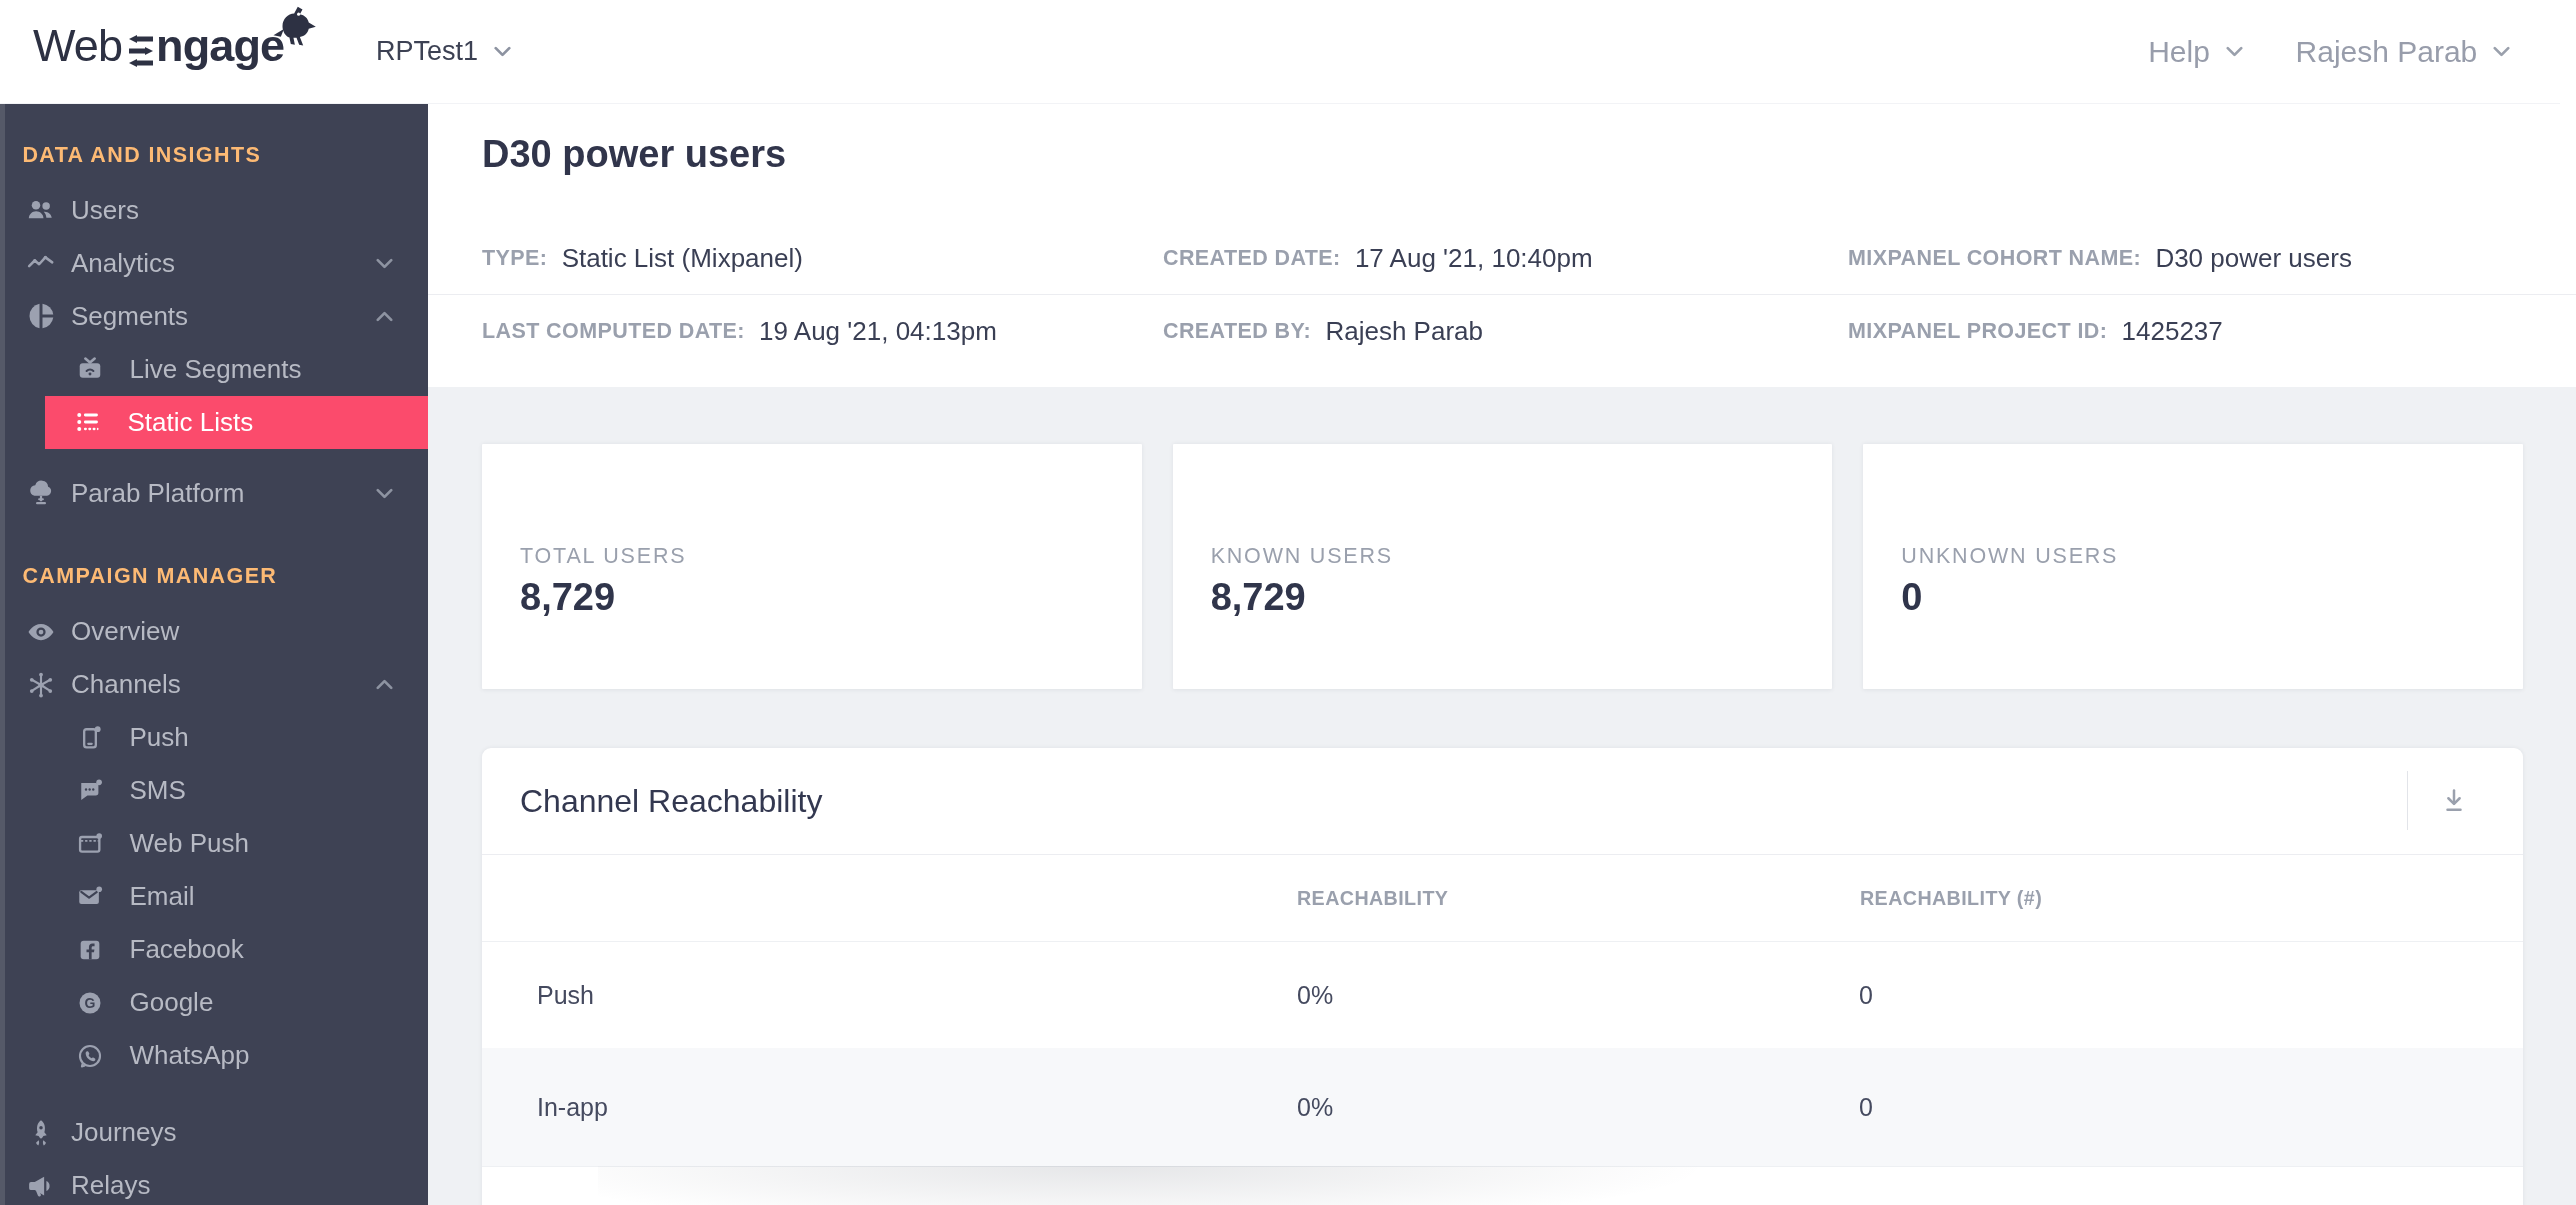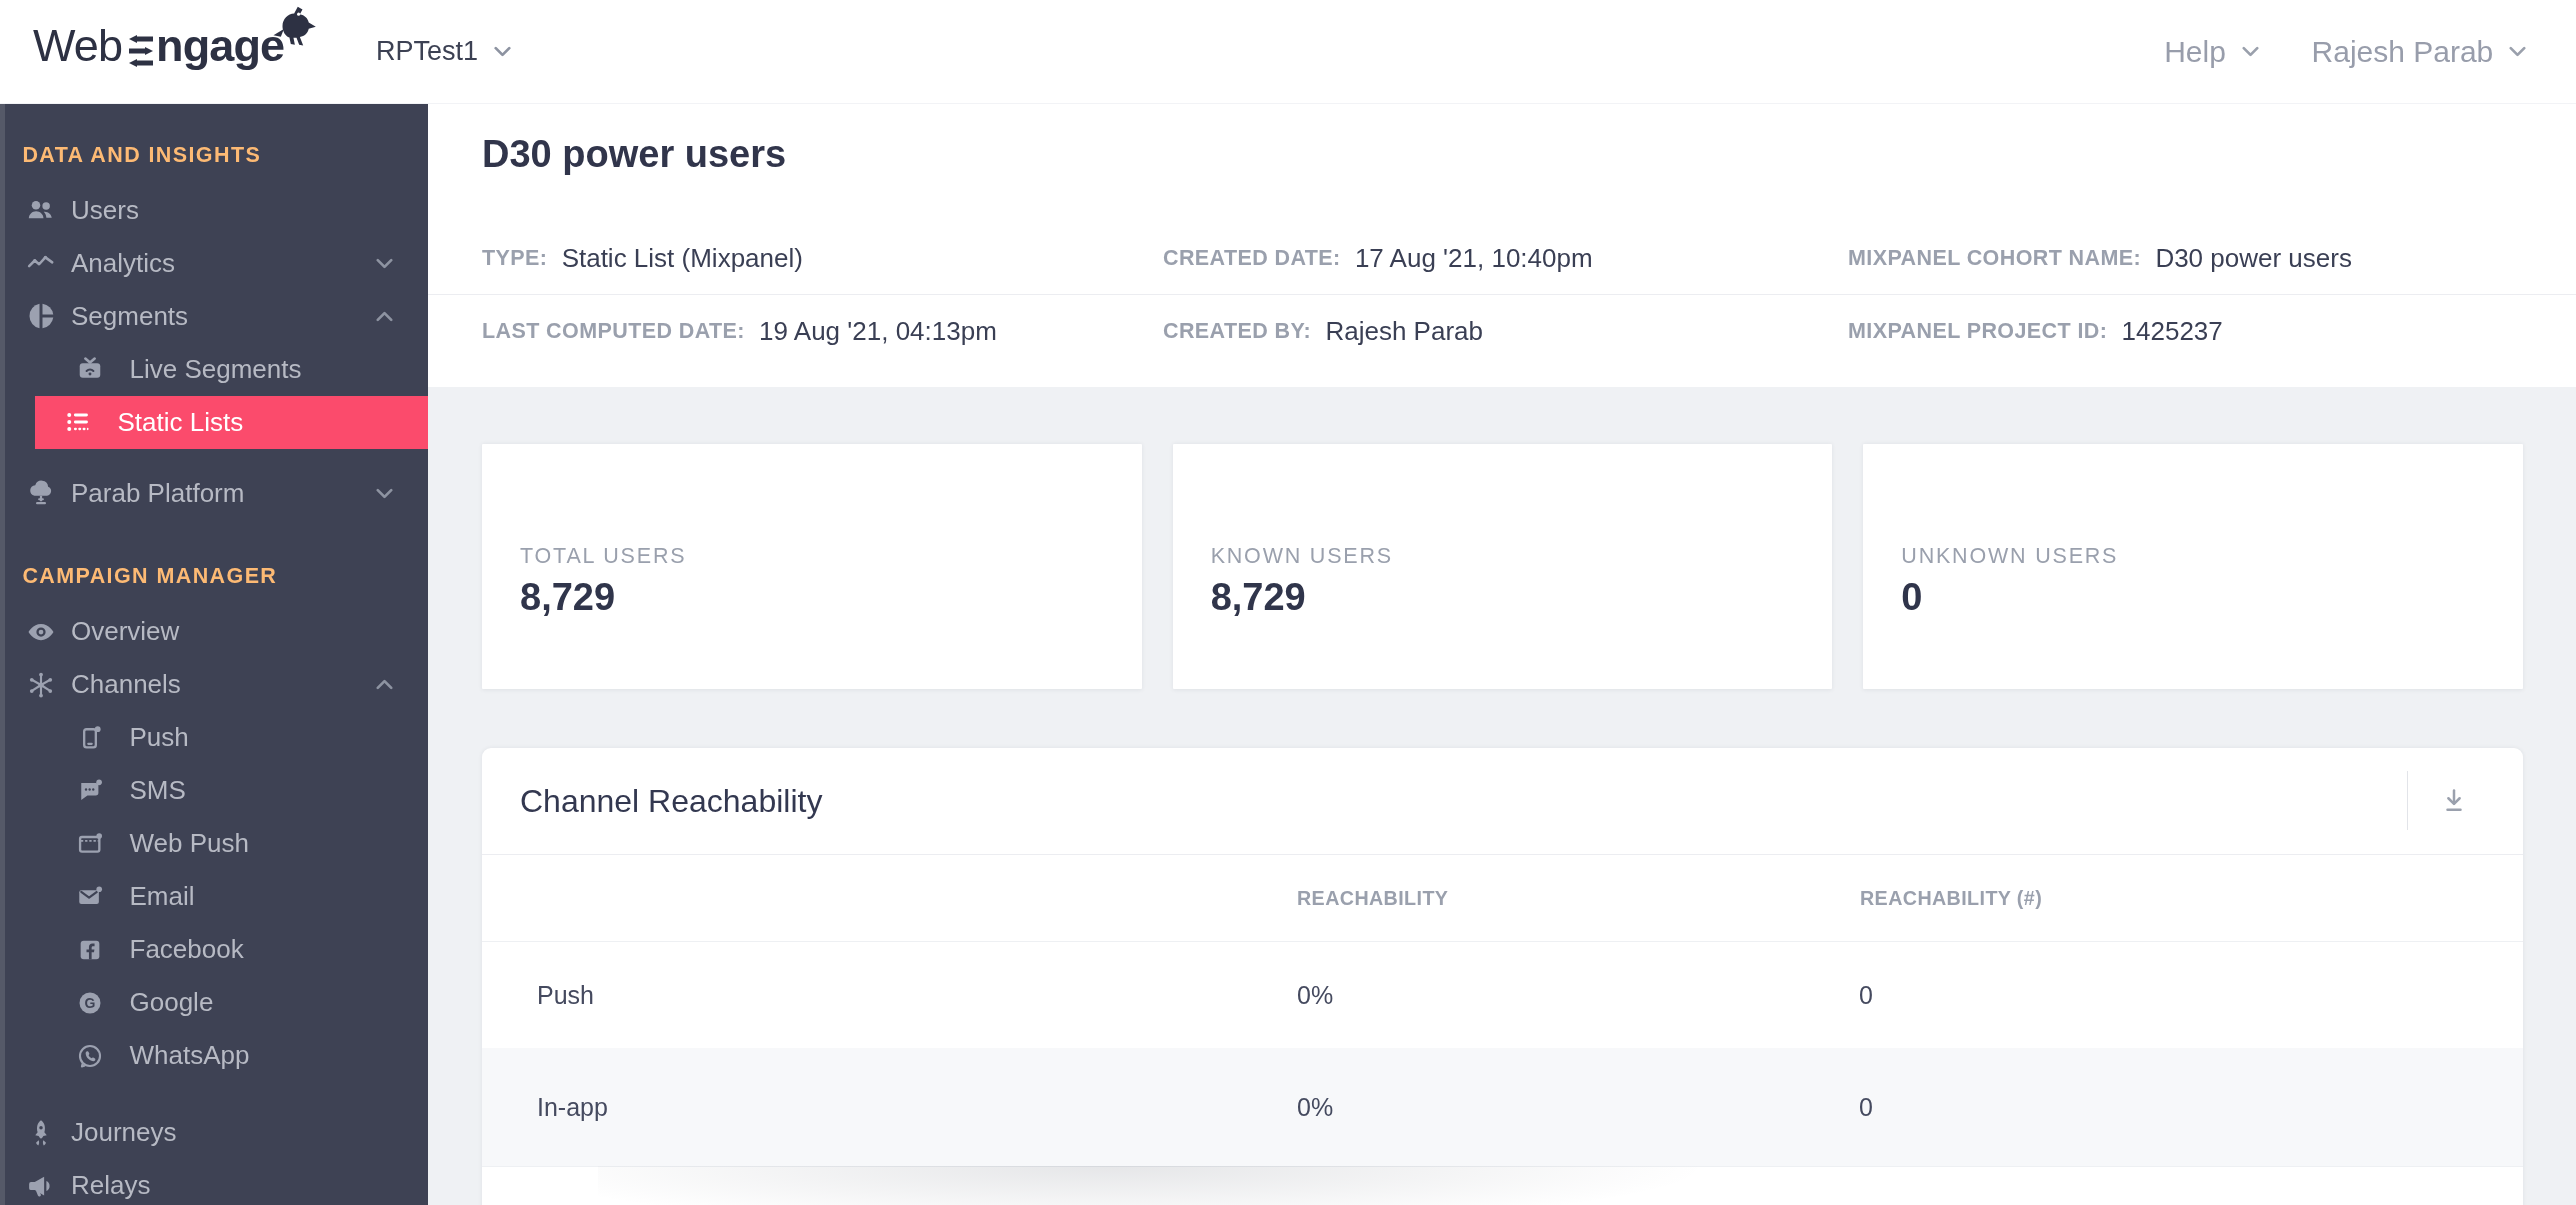--- a/index.html
+++ b/index.html
@@ -5,21 +5,21 @@
   html,body{margin:0;padding:0}
   body{
     width:2576px;height:1206px;overflow:hidden;position:relative;
     font-family:"Liberation Sans","DejaVu Sans",sans-serif;background:#fff;
   }
   svg{display:block}
   .chev{display:inline-flex}
   .chev svg{width:27px;height:27px;fill:none;stroke:currentColor;stroke-width:2.4;stroke-linecap:round;stroke-linejoin:round}
 
   
-  .topbar{position:absolute;top:0;left:0;right:0;height:103px;background:#fff;border-bottom:0.9px solid #f2f3f6;z-index:3}
+  .topbar{position:absolute;top:0;left:0;right:16px;height:103px;background:#fff;border-bottom:0.9px solid #f2f3f6;z-index:3}
   .logo{position:absolute;left:33px;top:19.7px;display:flex;align-items:baseline;color:#2d3143;font-size:45px;letter-spacing:-0.9px;cursor:pointer}
   .logo .w{font-weight:400}
   .logo .en{font-weight:700}
   .logo .eglyph{width:26px;height:32px;margin:0 1.8px 0 6.3px;align-self:center;margin-top:9px}
   .logo .bird{position:absolute;right:-36px;top:-16px;width:50px;height:45px;color:#2d3143}
   .project{position:absolute;left:376px;top:0;height:103px;display:flex;align-items:center;gap:10.7px;font-size:27px;color:#3c4153;cursor:pointer}
   .project .chev{color:#8d93a1}
   .topbar-right{position:absolute;right:45px;top:0;height:103px;display:flex;align-items:center;gap:48px;color:#989dab;font-size:30px}
   .tmenu{display:flex;align-items:center;gap:10.7px;cursor:pointer}
   .tmenu .chev{color:#9aa0ac}
@@ -28,21 +28,21 @@
   .sidebar{position:absolute;left:0;top:103px;bottom:0;width:428px;background:#3e4254;box-sizing:border-box;padding-top:27px;z-index:2}
   .sidebar::before{content:"";position:absolute;left:0;top:0;bottom:0;width:4.5px;background:rgba(255,255,255,.12)}
   .sec-label{padding:12.5px 0 16px 22.4px;font-size:21.5px;font-weight:700;letter-spacing:1.4px;color:#fdba74}
   .sec-label.cm{margin-top:32px}
   .nav-item{height:53px;display:flex;align-items:center;padding-left:23px;gap:12px;font-size:26px;color:#b7bac4;position:relative;cursor:pointer}
   .nav-item .ic{width:36px;height:36px;display:flex;align-items:center;justify-content:center;color:#9ca1b0;flex:none}
   .nav-item .ic svg{width:30px;height:30px}
   .nav-item .chev{position:absolute;right:30px;color:#8d93a1}
   .nav-item.sub{padding-left:72px;gap:21.5px}
   .nav-item.sub .ic svg{width:28px;height:28px}
-  .nav-item.active{background:#fb4b6c;margin-left:35px;padding-left:25px;color:#fff}
+  .nav-item.active{background:#fb4b6c;margin-left:45px;padding-left:25px;color:#fff}
   .nav-item.active .ic{color:#fff}
   .nav-item.mt20{margin-top:18px}
   .nav-item.mt27{margin-top:24px}
 
   
   .main{position:absolute;left:428px;top:103px;right:0;bottom:0;background:#eff1f4;overflow:hidden}
   .white-head{position:relative;height:284px;background:#fff}
   .page-title{position:absolute;left:54px;top:30px;margin:0;font-size:38px;font-weight:700;color:#31354b}
   .meta-row{position:absolute;left:0;right:0;height:72px}
   .meta-row.r1{top:119px}

